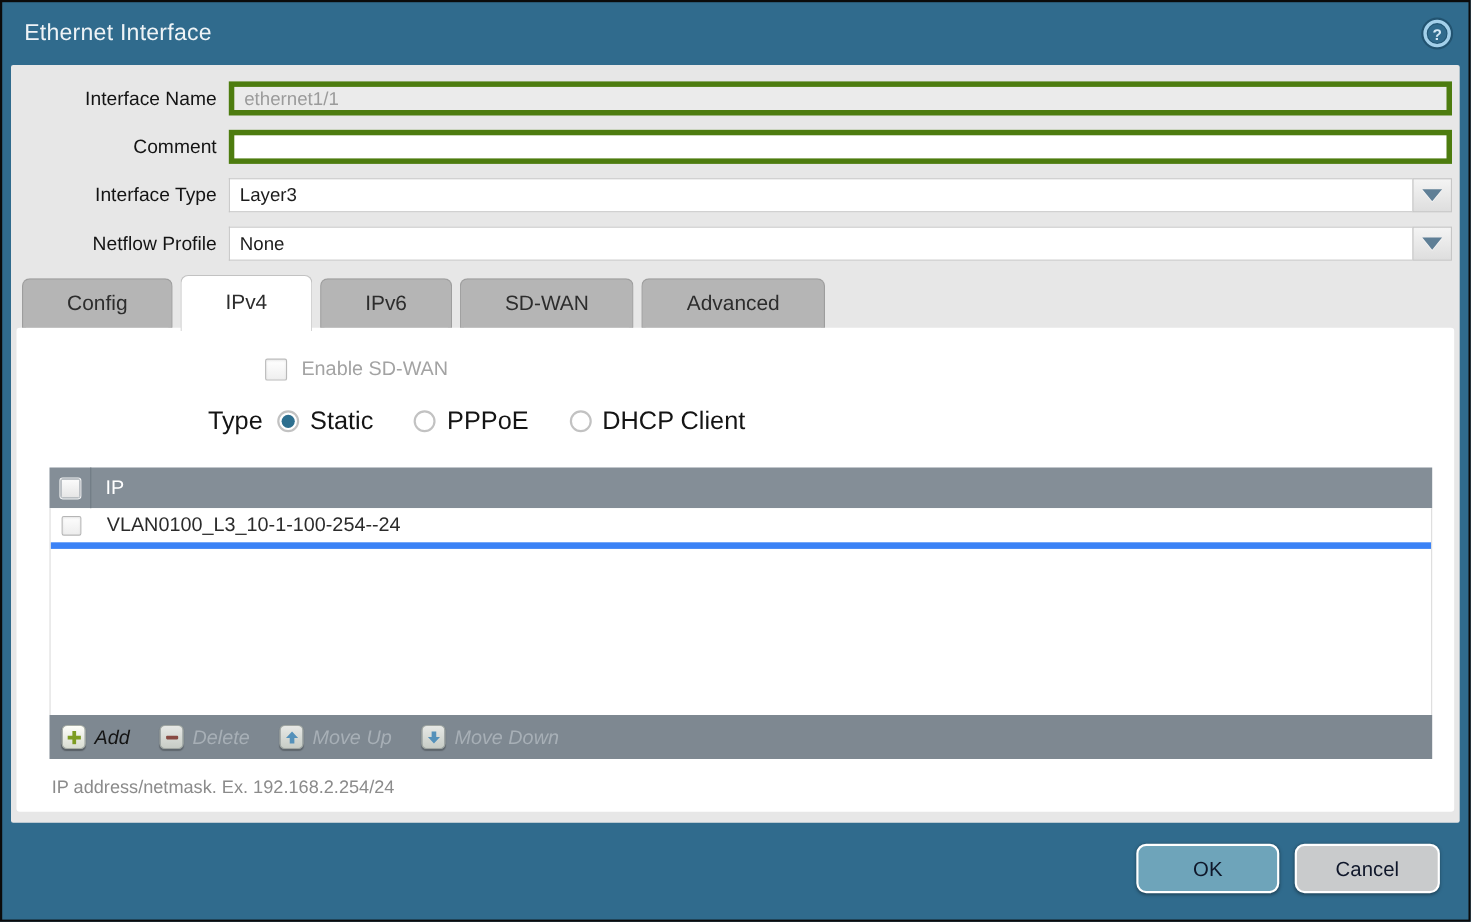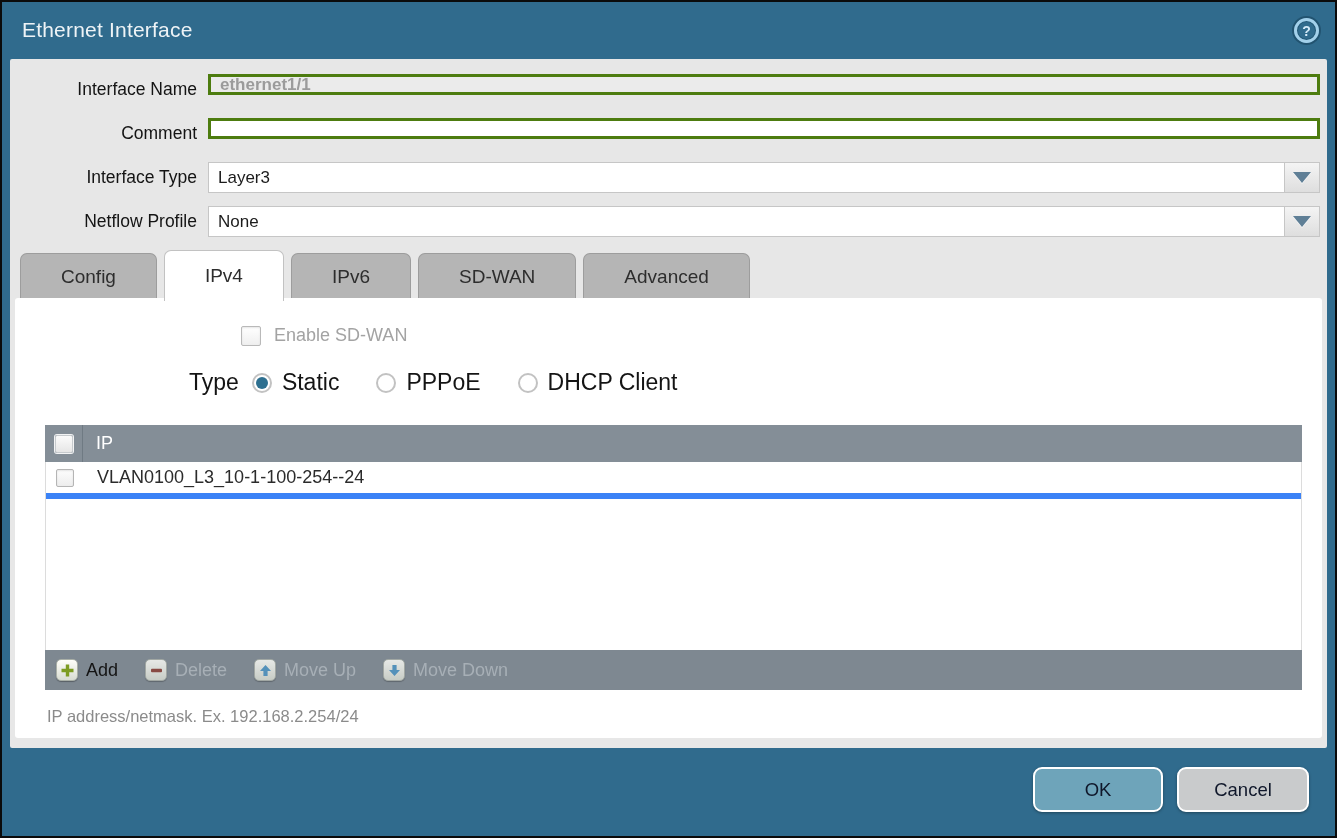--- a/index.html
+++ b/index.html
@@ -22,23 +22,23 @@
 
   
   .content { position:absolute; left:8px; right:8px; top:57px; bottom:88px;
              background:#e7e7e7; border-radius:2px; }
 
   .form { padding:15px 7px 0 0; }
   .form-row { display:flex; align-items:center; margin-bottom:13px; height:31px; }
   .form-label { width:198px; text-align:right; padding-right:11px;
                 font-size:17.5px; color:#141414; flex:none; }
   .field-wrap { flex:1; height:31px; display:flex; }
-  .text-input { flex:1; height:21px; border:3px solid #4d7c0f; padding:0 9px;
+  .text-input { flex:1; height:31px; border:5px solid #4d7c0f; padding:0 9px;
                 font-size:17px; color:#222; background:#fff;
-                font-family:"Liberation Sans", sans-serif; outline:none;font-weight:bold; }
+                font-family:"Liberation Sans", sans-serif; outline:none; }
   .text-input:disabled { background:#ebebeb; color:#9b9b9b; }
   .dd-text { flex:1; background:#fff; border:1px solid #c6c6c6; border-right:none;
              display:flex; align-items:center; padding-left:9px; font-size:17px;
              color:#1c1c1c; cursor:pointer; }
   .dd-btn { width:36px; flex:none; background:linear-gradient(#f4f4f4,#dedede);
             border:1px solid #c6c6c6; display:flex; align-items:center;
             justify-content:center; cursor:pointer; }
   .caret { width:0; height:0; border-left:9px solid transparent;
            border-right:9px solid transparent; border-top:11px solid #5f7f96;
            filter:drop-shadow(0 1px 0 rgba(255,255,255,.7)); }
@@ -86,21 +86,21 @@
   .tbl-row { height:37px; display:flex; align-items:center;
              border-bottom:6px solid #3b82f6; cursor:pointer; }
   .row-cb-cell { width:38px; display:flex; align-items:center; justify-content:center;
                  flex:none; }
   .row-checkbox { width:18px; height:18px; border:1px solid #b5b5b5; border-radius:2px;
                   background:linear-gradient(#fdfdfd,#ededed);
                   box-shadow:inset 0 1px 2px rgba(0,0,0,.10); cursor:pointer; }
   .row-text { font-size:18px; color:#2b2b2b; padding-left:13px; }
 
   .tbl-toolbar { height:40px; background:#7e8891; display:flex; align-items:center;
-                 padding-left:11px; gap:27px; }
+                 padding-left:11px; gap:27px;font-style:italic; }
   .tb-btn { display:flex; align-items:center; gap:8px; font-size:18px; cursor:pointer; }
   .tb-btn.disabled { cursor:default; }
   .tb-btn .tb-label { color:#141414; }
   .tb-btn.disabled .tb-label { color:#a7afb6; }
   .badge { width:22px; height:22px; border-radius:5px;
            background:linear-gradient(#fefef9,#d8dcd2); border:1px solid #a9afa7;
            display:flex; align-items:center; justify-content:center;
            box-shadow:0 1px 1px rgba(0,0,0,.3); flex:none; }
   .tb-btn.disabled .badge { opacity:.82; }
 

